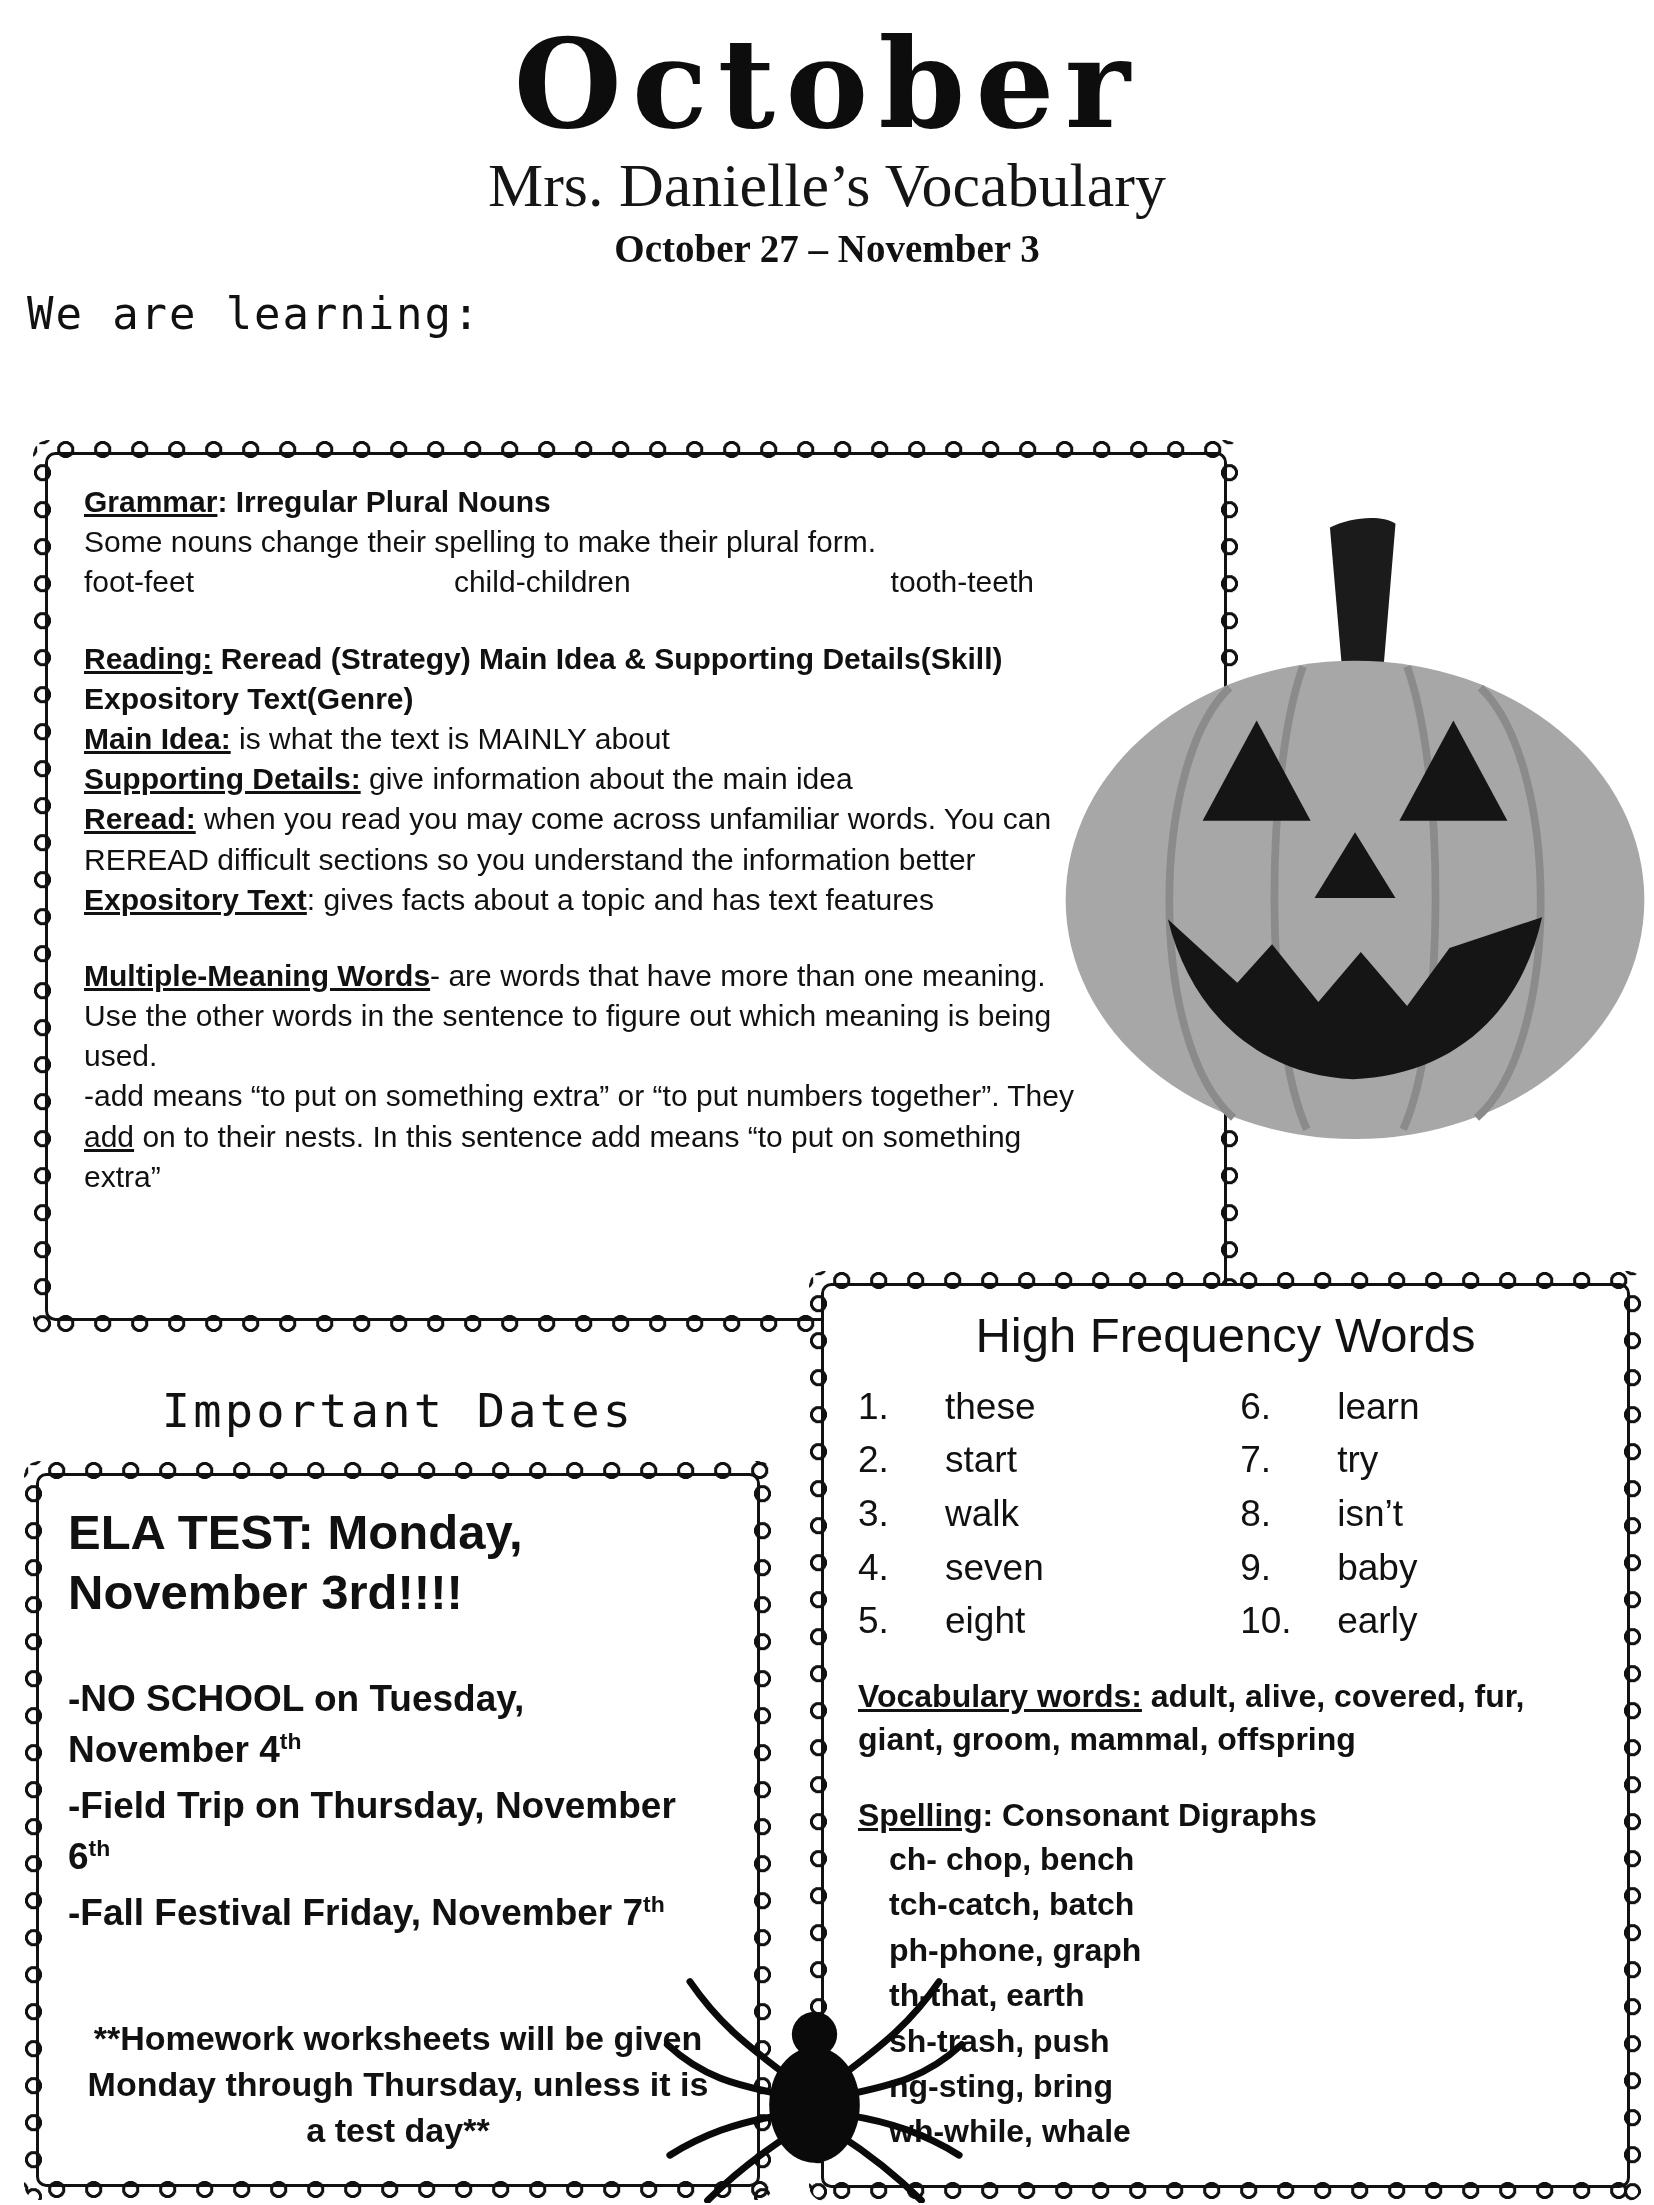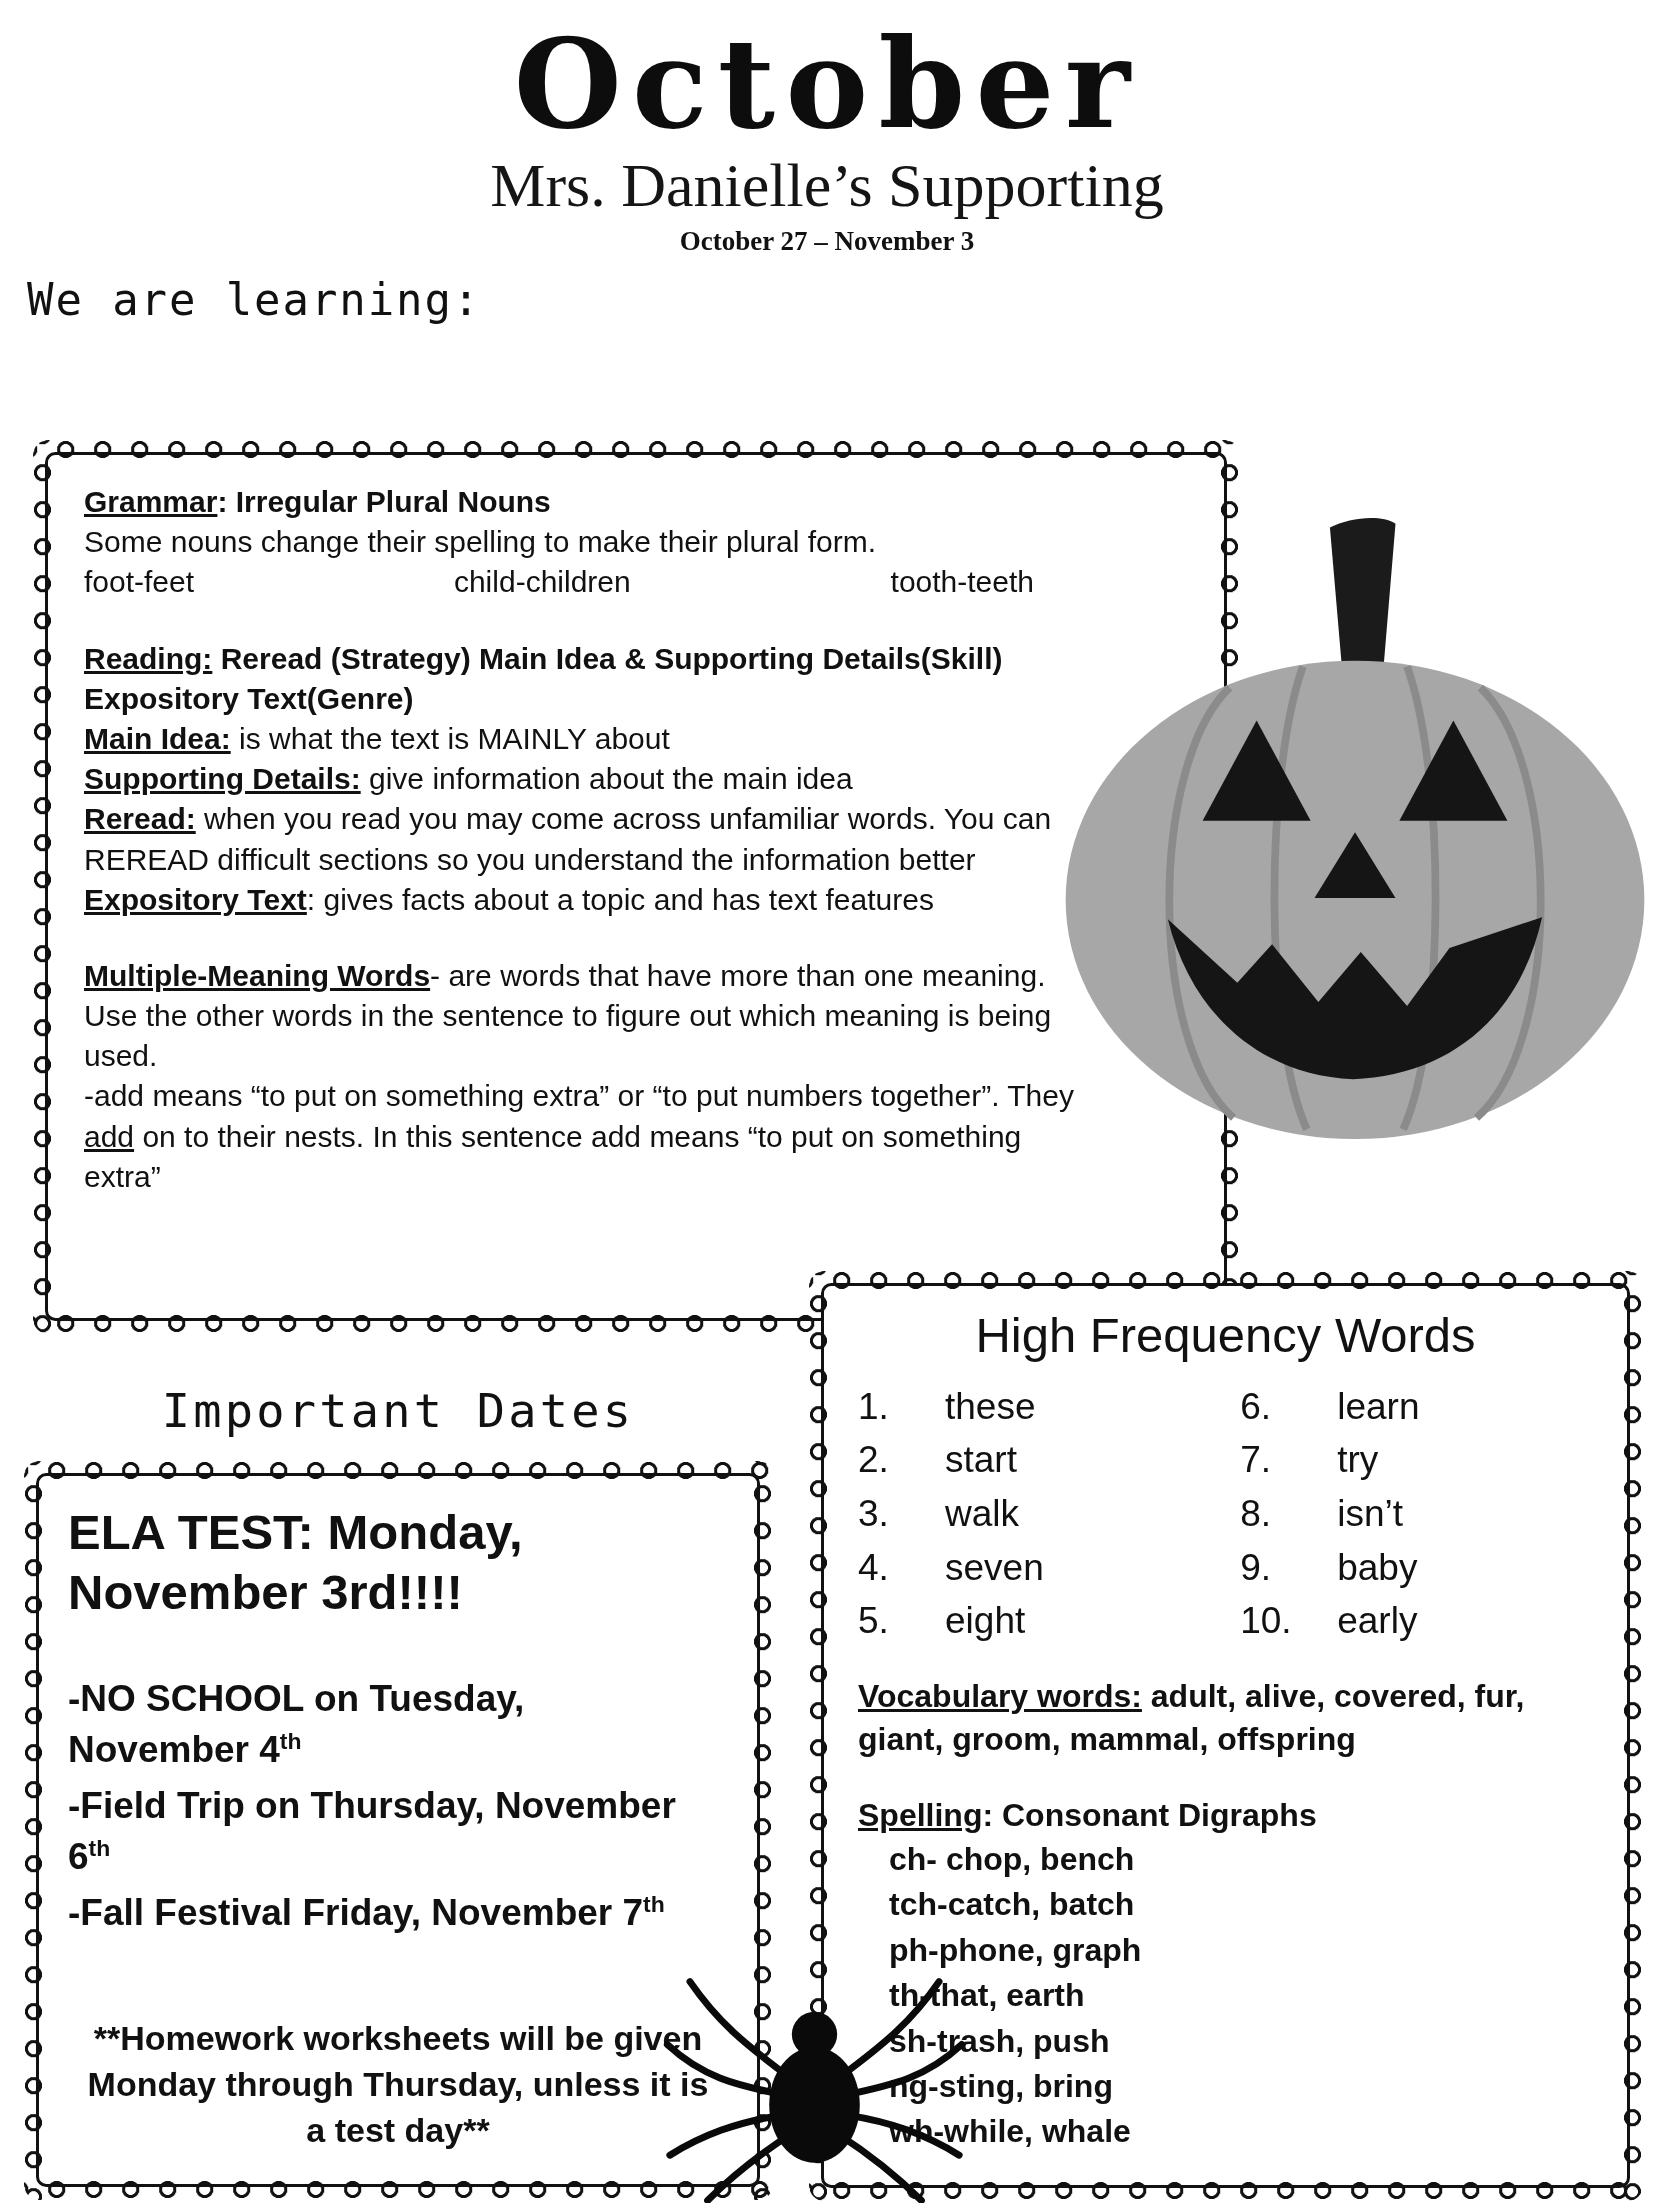--- a/index.html
+++ b/index.html
@@ -15,21 +15,21 @@
   .month-title {
     text-align:center; font-family:"DejaVu Serif", serif; font-weight:700;
     font-size:124px; letter-spacing:10.3px; padding-top:21px; line-height:1.02; color:#0d0d0d;
   }
   .newsletter-title {
     text-align:center; font-family:"Liberation Serif", serif;
     font-size:62px; line-height:1.12; margin-top:3.9px; color:#151515;
   }
   .date-range {
     text-align:center; font-family:"Liberation Serif", serif;
-    font-size:27px; font-weight:700; margin-top:5.2px;
+    font-size:39px; font-weight:700; margin-top:5.2px;
   }
   .we-learning {
     font-family:"DejaVu Sans Mono", monospace; font-size:44px;
     margin:17px 12px 0 27px; letter-spacing:1.9px;
   }
 
   
   .box { position:absolute; border:3.2px solid #111; border-radius:10.3px; background:#fff; z-index:1; }
   .doodle {
     position:absolute; inset:-15.5px; pointer-events:none; border-radius:15.5px;
@@ -82,21 +82,21 @@
   .spider { position:absolute; left:656px; top:1964px; width:317px; height:239px; z-index:4; }
   .spider svg { width:100%; height:100%; }
 </style>
 </head>
 <body>
 
 <div class="page">
 
   <header>
     <div class="month-title">October</div>
-    <div class="newsletter-title">Mrs. Danielle’s Supporting</div>
+    <div class="newsletter-title">Mrs. Danielle’s Vocabulary</div>
     <div class="date-range">October 27 – November 3</div>
   </header>
 
   <div class="we-learning">We are learning:</div>
 
   <section class="box learning-box">
     <div class="doodle"></div>
 
     <p class="ln"><span class="b u">Grammar</span><span class="b">: Irregular Plural Nouns</span></p>
     <p class="ln">Some nouns change their spelling to make their plural form.</p>

